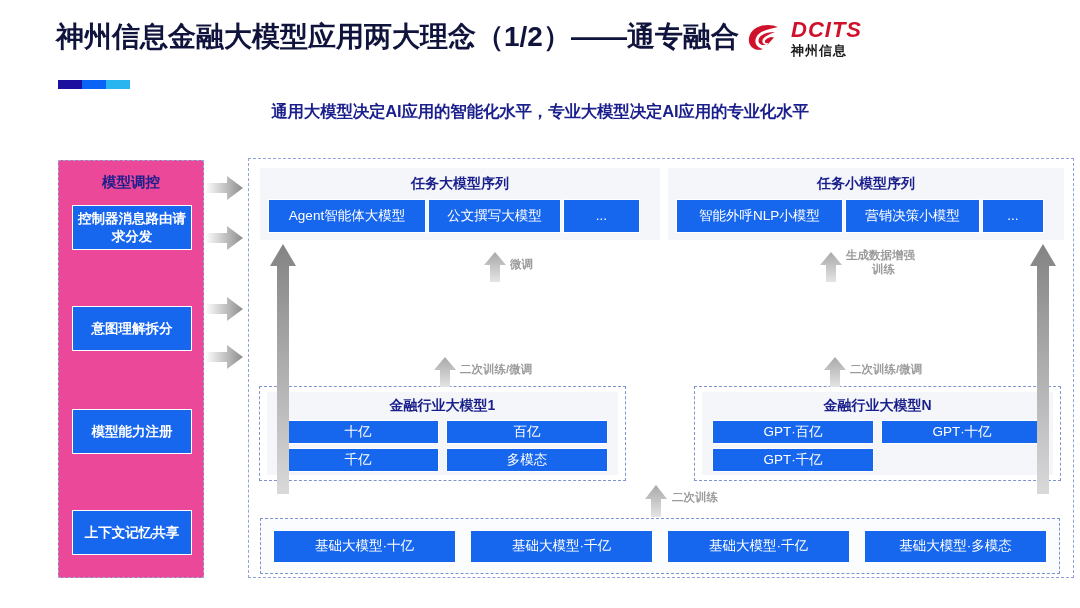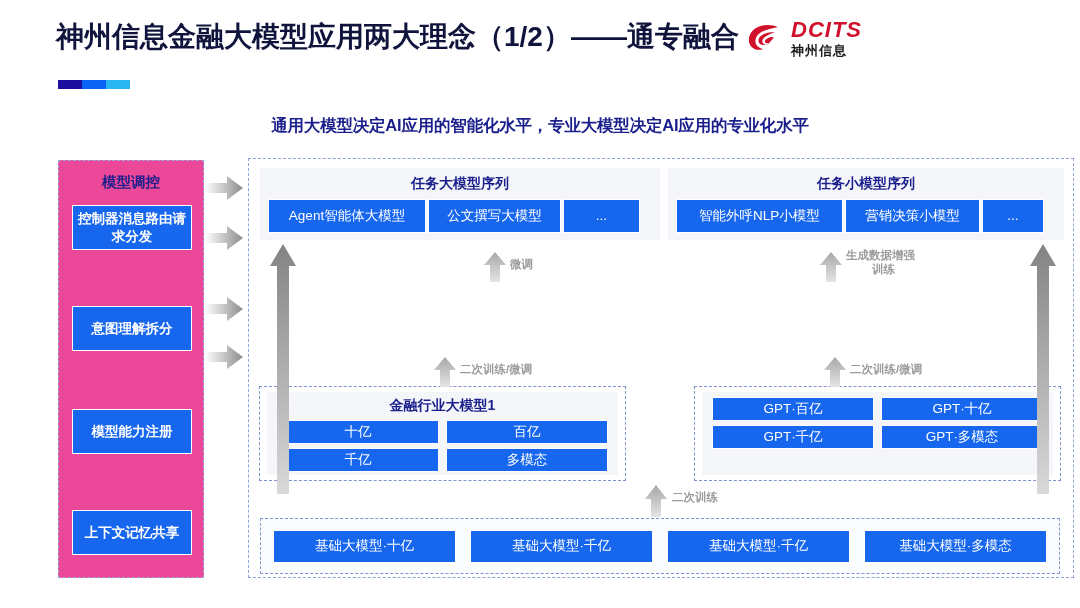--- a/index.html
+++ b/index.html
@@ -35,21 +35,21 @@
   .logo-en {
     font-size: 22px; font-weight: bold; color: #d0112b;
     letter-spacing: 1px; font-style: italic;
   }
   .logo-cn {
     font-size: 13px; font-weight: bold; color: #1a1a1a;
     letter-spacing: 1px; margin-top: 3px;
   }
 
   .subtitle {
-    position: absolute; left: 0; top: 115px; width: 1080px;
+    position: absolute; left: 0; top: 101px; width: 1080px;
     text-align: center; font-size: 16.5px; font-weight: bold;
     color: #1a1f8c; letter-spacing: -0.2px;
   }
 
   
   .ctrl-panel {
     position: absolute; left: 58px; top: 160px;
     width: 146px; height: 418px;
     border: 1.4px dashed #9aa8d6; background: #ec4899;
   }
@@ -232,25 +232,25 @@
         <div class="bluebox">十亿</div>
         <div class="bluebox">百亿</div>
         <div class="bluebox">千亿</div>
         <div class="bluebox">多模态</div>
       </div>
     </div>
   </div>
 
   <div class="ind-band" style="left:694px; width:367px;">
     <div class="ind-inner">
+      <div class="ind-title">金融行业大模型N</div>
       <div class="ind-grid">
         <div class="bluebox">GPT·百亿</div>
         <div class="bluebox">GPT·十亿</div>
         <div class="bluebox">GPT·千亿</div>
-        <div class="bluebox">GPT·多模态</div>
       </div>
     </div>
   </div>
 
   <div class="base-band">
     <div class="base-row">
       <div class="bluebox">基础大模型·十亿</div>
       <div class="bluebox">基础大模型·千亿</div>
       <div class="bluebox">基础大模型·千亿</div>
       <div class="bluebox">基础大模型·多模态</div>

